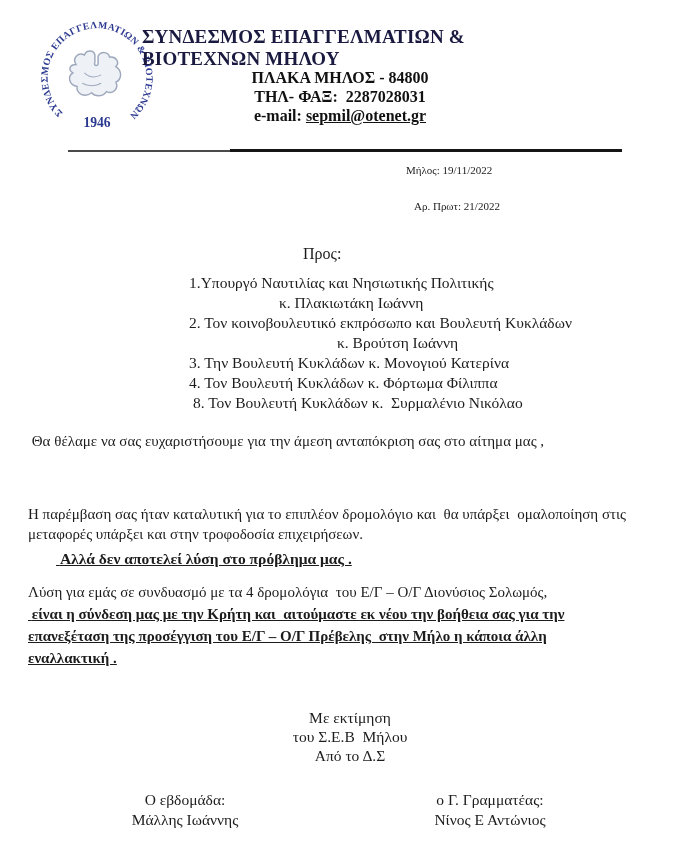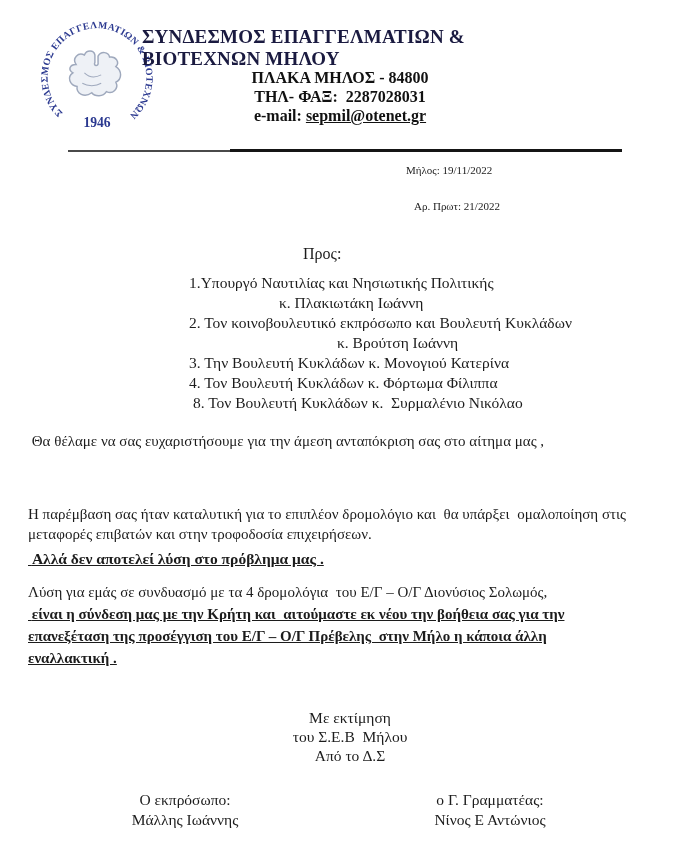--- a/index.html
+++ b/index.html
@@ -39,21 +39,21 @@
   .recipients .ind-c { margin-left:4px; }
 
   
   .body-text { font-size:15px; line-height:20px; }
   .para1 { position:absolute; left:28px; top:431px; width:660px; }
   .para2 { position:absolute; left:28px; top:504px; width:660px; }
   .emphasis {
     position:absolute; left:28px; top:550px; width:660px;
     font-weight:bold; font-size:15.5px;
   }
-  .emphasis .u { text-decoration:underline; }
+  .emphasis .u { text-decoration:underline;margin-left:28px; }
   .para3 { position:absolute; left:28px; top:581px; width:660px; line-height:22px; }
   .para3 .bold-u { font-weight:bold; text-decoration:underline; }
 
   
   .closing {
     position:absolute; left:255px; top:708px; width:190px;
     text-align:center; font-size:15.5px; line-height:19px;
   }
   .sig { position:absolute; top:790px; width:220px; text-align:center; font-size:15.5px; line-height:20px; }
   .sig-left  { left:75px; }
@@ -120,42 +120,42 @@
     <div class="pre">4. Τον Βουλευτή Κυκλάδων κ. Φόρτωμα Φίλιππα</div>
     <div class="pre ind-c">8. Τον Βουλευτή Κυκλάδων κ.  Συρμαλένιο Νικόλαο</div>
   </div>
 
   <div class="para1 body-text">
     <div class="pre"> Θα θέλαμε να σας ευχαριστήσουμε για την άμεση ανταπόκριση σας στο αίτημα μας ,</div>
   </div>
 
   <div class="para2 body-text">
     <div class="pre">Η παρέμβαση σας ήταν καταλυτική για το επιπλέον δρομολόγιο και  θα υπάρξει  ομαλοποίηση στις</div>
-    <div class="pre">μεταφορές επιβατών και στην τροφοδοσία επιχειρήσεων.</div>
+    <div class="pre">μεταφορές υπάρξει και στην τροφοδοσία επιχειρήσεων.</div>
   </div>
 
   <div class="emphasis">
     <span class="u pre"> Αλλά δεν αποτελεί λύση στο πρόβλημα μας .</span>
   </div>
 
   <div class="para3 body-text">
     <div class="pre">Λύση για εμάς σε συνδυασμό με τα 4 δρομολόγια  του Ε/Γ – Ο/Γ Διονύσιος Σολωμός,</div>
     <div class="pre bold-u"> είναι η σύνδεση μας με την Κρήτη και  αιτούμαστε εκ νέου την βοήθεια σας για την</div>
     <div class="pre bold-u">επανεξέταση της προσέγγιση του Ε/Γ – Ο/Γ Πρέβελης  στην Μήλο η κάποια άλλη</div>
     <div class="pre bold-u">εναλλακτική .</div>
   </div>
 
   <div class="closing">
     <div class="pre">Με εκτίμηση</div>
     <div class="pre">του Σ.Ε.Β  Μήλου</div>
     <div class="pre">Από το Δ.Σ</div>
   </div>
 
   <div class="sig sig-left">
-    <div>Ο εκπρόσωπο:</div>
+    <div>Ο εβδομάδα:</div>
     <div>Μάλλης Ιωάννης</div>
   </div>
   <div class="sig sig-right">
     <div>ο Γ. Γραμματέας:</div>
     <div>Νίνος Ε Αντώνιος</div>
   </div>
 
 </div>
 
 </body></html>

